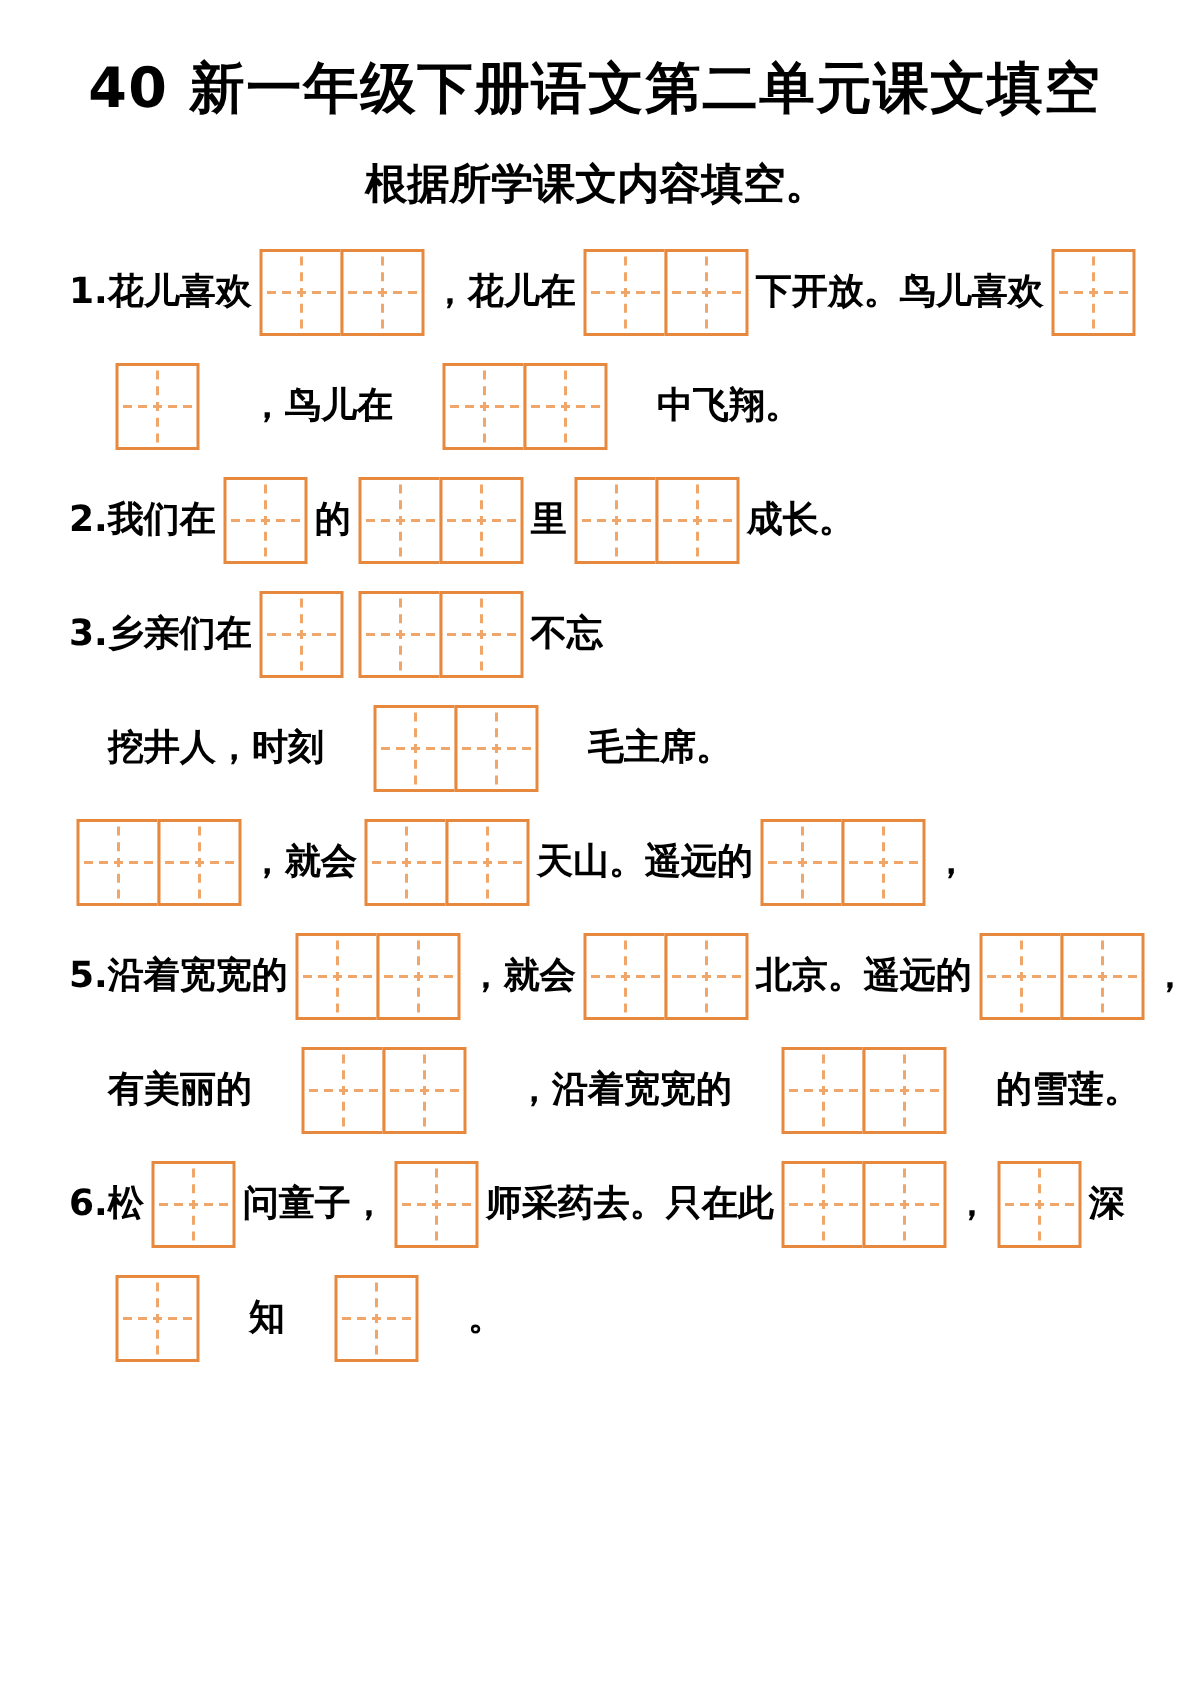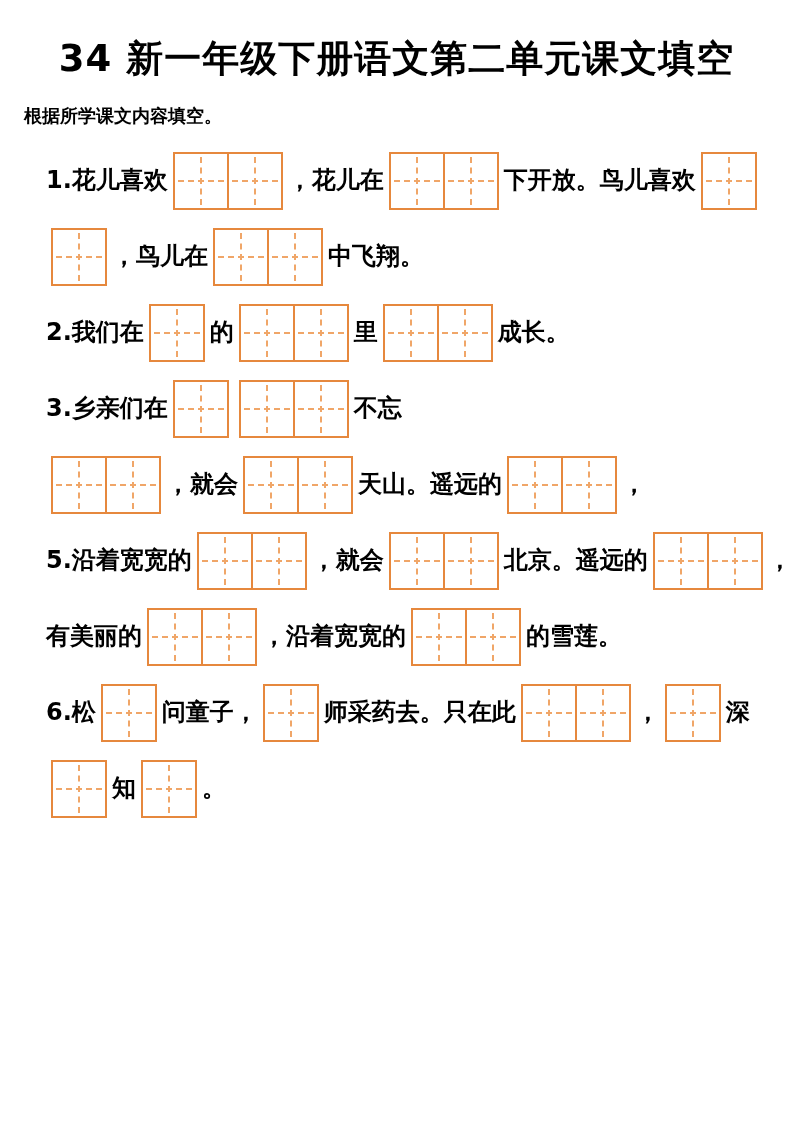--- a/index.html
+++ b/index.html
@@ -19,37 +19,38 @@
   }
   .page{padding:34px 22px 0 22px;width:793px;height:1122px;}
   .title{
     font-size:37px;
     font-weight:bold;
     text-align:center;
     letter-spacing:1px;
     margin:0 0 20px 0;
   }
   .instruction{
-    font-size:18px;
+    font-size:28px;
     font-weight:600;
     margin:0 0 24px 2px;
+    text-align:center;
   }
   .questions{margin-left:24px;}
   .question{margin-bottom:6px;}
   .q-line{
     display:flex;
     align-items:center;
     white-space:nowrap;
     min-height:58px;
     margin-bottom:18px;
     font-size:24px;
     font-weight:600;
     line-height:1.15;
   }
-  .q-line.cont{}
+  .q-line.cont{margin-left:26px;gap:28px;}
   .q-text{display:inline-block;}
   .box-group{display:inline-flex;margin:0 5px;flex:0 0 auto;}
   .cell{
     position:relative;
     width:56px;height:58px;
     background:var(--paper);
     border:2px solid var(--box-border);
   }
   .cell + .cell{margin-left:-2px;}
   .cell::before{
@@ -64,21 +65,21 @@
     position:absolute;
     left:3px;right:3px;top:50%;
     margin-top:-1px;
     border-top:2px dashed var(--box-dash);
   }
 </style>
 </head>
 <body>
 
 <div class="page">
-  <h1 class="title">34 新一年级下册语文第二单元课文填空</h1>
+  <h1 class="title">40 新一年级下册语文第二单元课文填空</h1>
   <div class="instruction">根据所学课文内容填空。</div>
   <div class="questions">
       <div class="question">
         <div class="q-line">
           <span class="q-text">1.花儿喜欢</span>
           <span class="box-group">
             <span class="cell"></span>
             <span class="cell"></span>
           </span>
           <span class="q-text">，花儿在</span>
@@ -126,20 +127,28 @@
         <div class="q-line">
           <span class="q-text">3.乡亲们在</span>
           <span class="box-group">
             <span class="cell"></span>
           </span>
           <span class="box-group">
             <span class="cell"></span>
             <span class="cell"></span>
           </span>
           <span class="q-text">不忘</span>
+        </div>
+        <div class="q-line cont">
+          <span class="q-text">挖井人，时刻</span>
+          <span class="box-group">
+            <span class="cell"></span>
+            <span class="cell"></span>
+          </span>
+          <span class="q-text">毛主席。</span>
         </div>
       </div>
       <div class="question">
         <div class="q-line">
           <span class="box-group">
             <span class="cell"></span>
             <span class="cell"></span>
           </span>
           <span class="q-text">，就会</span>
           <span class="box-group">

